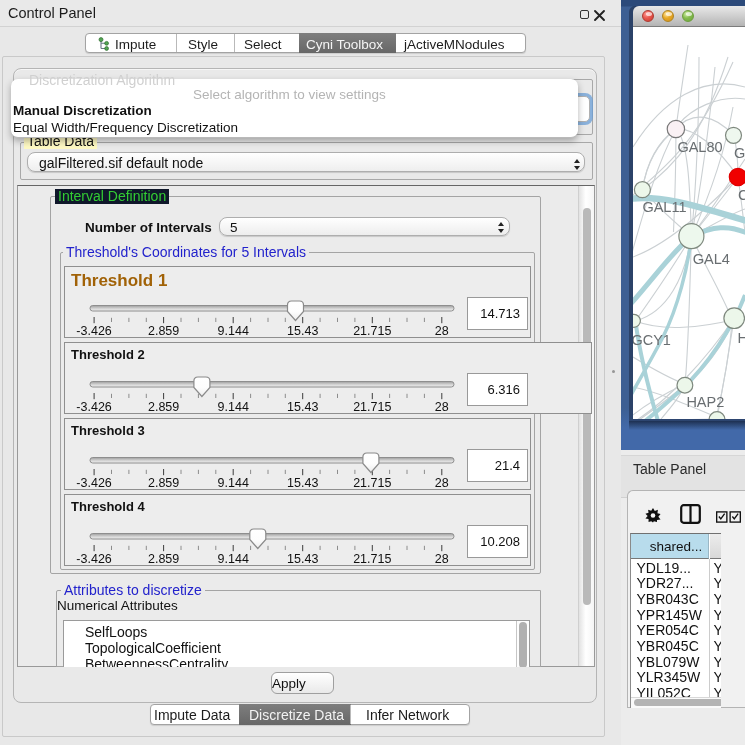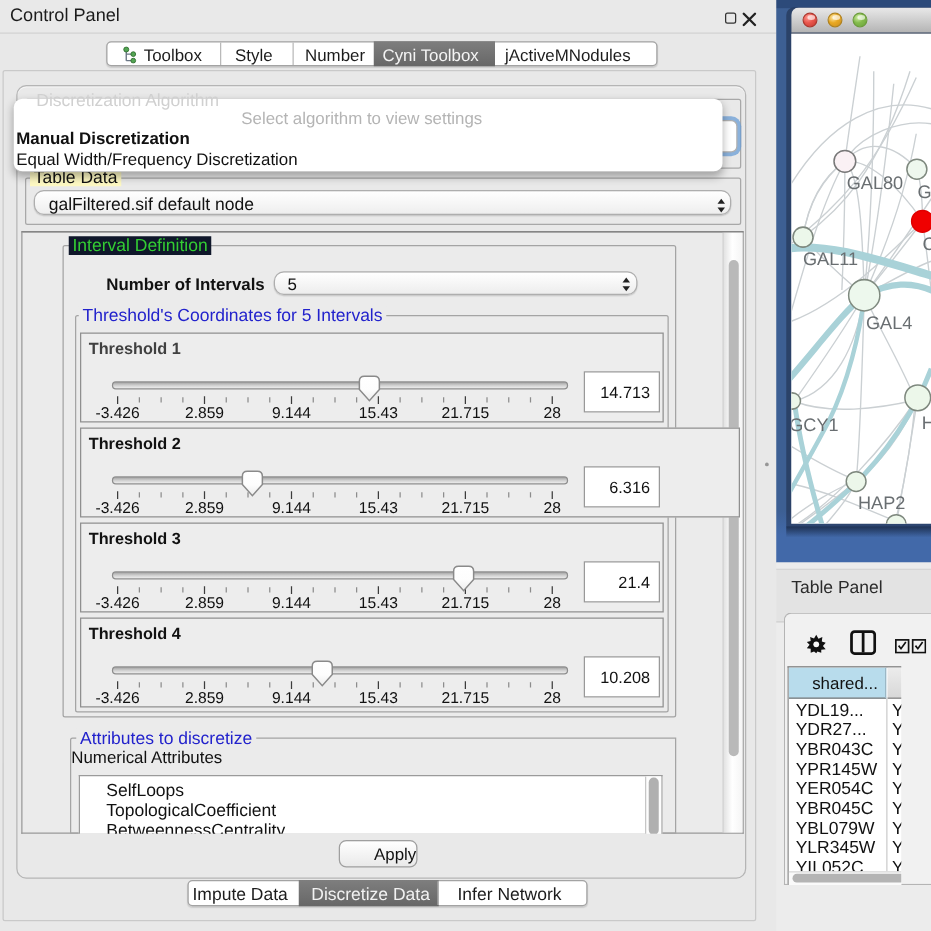--- a/index.html
+++ b/index.html
@@ -16,23 +16,23 @@
 <div class="abs" style="left:85px;top:33px;width:441px;height:20px;background:#fff;border:1px solid #a3a3a3;border-radius:4px;box-shadow:0 1px 1px rgba(0,0,0,0.12)">
 <div class="abs" style="left:90px;top:0;width:1px;height:18px;background:#b9b9b9"></div>
 <div class="abs" style="left:148px;top:0;width:1px;height:18px;background:#b9b9b9"></div>
 <div class="abs" style="left:213px;top:-1px;width:97px;height:20px;background:linear-gradient(#7e7e7e,#676767)"></div>
 <svg class="abs" style="left:12px;top:3px" width="12" height="14" viewBox="0 0 12 14">
       <path d="M3 3 L3 11.5 M3 6.3 L8.3 6.3 M3 11.5 L8.3 11.5" stroke="#6a7685" stroke-width="1.1" fill="none"></path>
       <circle cx="3" cy="2.6" r="2" fill="#53a553" stroke="#2e6b2e" stroke-width="0.7"></circle>
       <circle cx="8.6" cy="6.3" r="1.9" fill="#53a553" stroke="#2e6b2e" stroke-width="0.7"></circle>
       <circle cx="8.6" cy="11.5" r="1.9" fill="#53a553" stroke="#2e6b2e" stroke-width="0.7"></circle>
     </svg>
-<div class="abs tabt" style="left:29px;top:3px">Toolbox</div>
+<div class="abs tabt" style="left:29px;top:3px">Impute</div>
 <div class="abs tabt" style="left:102px;top:3px">Style</div>
-<div class="abs tabt" style="left:158px;top:3px">Number</div>
+<div class="abs tabt" style="left:158px;top:3px">Select</div>
 <div class="abs tabt" style="left:220px;top:3px;color:#f4f4f4">Cyni Toolbox</div>
 <div class="abs tabt" style="left:318px;top:3px">jActiveMNodules</div>
 </div>
 <style>.tabt{font-size:13.5px;color:#1c1c1c;line-height:15px;white-space:nowrap}.tabb{font-size:14px;color:#1c1c1c;line-height:15px;white-space:nowrap}</style>
 <div class="abs" style="left:13px;top:68px;width:584px;height:635px;background:#e9e9e9;border:1px solid #b5b5b5;border-radius:8px;box-shadow:inset 0 1px 0 #f6f6f6"></div>
 <div class="abs" style="left:20px;top:79px;width:573px;height:56px;border:1px solid #a8a8a8;border-radius:2px"></div>
 <div class="abs" style="left:27px;top:96px;width:563px;height:26px;background:#fff;border:1px solid #b0b0b0;border-radius:5px;box-shadow:0 0 0 3px rgba(106,158,214,0.75)"></div>
 <div class="abs" style="left:20px;top:142px;width:573px;height:38px;border:1px solid #a8a8a8;border-radius:2px"></div>
 <div class="abs" style="left:24px;top:134px;font-size:14px;color:#111;background:#fef9c3;padding:0 3px;line-height:15px">Table Data</div>
 <div class="abs" style="left:27px;top:152px;width:558px;height:20px;background:linear-gradient(#ffffff,#eeeeee);border:1px solid #aeaeae;border-radius:8px;box-shadow:0 1px 1px rgba(0,0,0,0.15)">
@@ -62,21 +62,21 @@
         <stop offset="1" stop-color="#f2f2f2"></stop>
       </linearGradient>
       <linearGradient id="th" x1="0" y1="0" x2="0" y2="1">
         <stop offset="0" stop-color="#ffffff"></stop>
         <stop offset="0.55" stop-color="#fdfdfd"></stop>
         <stop offset="1" stop-color="#ededed"></stop>
       </linearGradient>
     </defs>
   </svg>
 <div class="abs" style="left:64px;top:266px;width:467px;height:72px;background:#ededed;border:1px solid #8f8f8f">
-    <div class="abs" style="left:6px;top:4px;font-size:13px;font-weight:bold;color:#404040">Threshold 1</div>
+    <div class="abs" style="left:6px;top:4px;font-size:17px;font-weight:bold;color:#a16207">Threshold 1</div>
     <svg class="abs" style="left:0;top:28px" width="467" height="44" viewBox="0 0 467 44">
       <rect x="25" y="10.5" width="364" height="5.5" rx="2.7" fill="url(#tg)" stroke="#8e8e8e" stroke-width="1"></rect>
       <path d="M29.1 22 L29.1 28.2 M98.6 22 L98.6 28.2 M168.2 22 L168.2 28.2 M237.7 22 L237.7 28.2 M307.3 22 L307.3 28.2 M376.8 22 L376.8 28.2" stroke="#3c3c3c" stroke-width="1"></path>
       <path d="M46.5 22.8 L46.5 27 M63.9 22.8 L63.9 27 M81.3 22.8 L81.3 27 M116.0 22.8 L116.0 27 M133.4 22.8 L133.4 27 M150.8 22.8 L150.8 27 M185.6 22.8 L185.6 27 M203.0 22.8 L203.0 27 M220.3 22.8 L220.3 27 M255.1 22.8 L255.1 27 M272.5 22.8 L272.5 27 M289.9 22.8 L289.9 27 M324.6 22.8 L324.6 27 M342.0 22.8 L342.0 27 M359.4 22.8 L359.4 27" stroke="#8c8c8c" stroke-width="1"></path>
       <text x="29.1" y="39.5" font-size="12.5" fill="#111" text-anchor="middle" font-family="Liberation Sans">-3.426</text>
       <text x="98.6" y="39.5" font-size="12.5" fill="#111" text-anchor="middle" font-family="Liberation Sans">2.859</text>
       <text x="168.2" y="39.5" font-size="12.5" fill="#111" text-anchor="middle" font-family="Liberation Sans">9.144</text>
       <text x="237.7" y="39.5" font-size="12.5" fill="#111" text-anchor="middle" font-family="Liberation Sans">15.43</text>
       <text x="307.3" y="39.5" font-size="12.5" fill="#111" text-anchor="middle" font-family="Liberation Sans">21.715</text>
       <text x="376.8" y="39.5" font-size="12.5" fill="#111" text-anchor="middle" font-family="Liberation Sans">28</text>
@@ -133,21 +133,21 @@
     <div class="abs" style="left:402px;top:30px;width:61px;height:33px;background:#fff;border:1px solid #999;font-size:13px;color:#111;text-align:right;line-height:31px;padding-right:7px">10.208</div>
   </div>
 <div class="abs" style="left:56px;top:590px;width:485px;height:77px;border:1px solid #a4a4a4;border-top-left-radius:2px"></div>
 <div class="abs" style="left:61px;top:583px;font-size:14px;color:#2222cc;background:#ebebeb;padding:0 3px;line-height:15px">Attributes to discretize</div>
 <div class="abs" style="left:57px;top:598px;font-size:13.5px;font-weight:normal;color:#111">Numerical Attributes</div>
 <div class="abs" style="left:63px;top:620px;width:467px;height:47px;background:#fff;border:1px solid #9a9a9a;border-bottom:none;overflow:hidden">
 <div class="abs" style="left:21px;top:3px;font-size:14px;color:#111;line-height:16.1px">SelfLoops<br>TopologicalCoefficient<br>BetweennessCentrality</div>
 <div class="abs" style="left:452px;top:0;width:15px;height:47px;background:#fdfdfd;border-left:1px solid #c6c6c6"></div>
 <div class="abs" style="left:455px;top:1px;width:8px;height:46px;background:#b0b0b0;border-radius:4px"></div>
 </div>
-<div class="abs" style="left:271px;top:672px;width:63px;height:22px;background:linear-gradient(#ffffff,#e9e9e9);border:1px solid #9f9f9f;border-radius:6px;text-align:right;font-size:13.5px;color:#111;line-height:21px">Apply</div>
+<div class="abs" style="left:271px;top:672px;width:63px;height:22px;background:linear-gradient(#ffffff,#e9e9e9);border:1px solid #9f9f9f;border-radius:6px;text-align:left;font-size:13.5px;color:#111;line-height:21px">Apply</div>
 <div class="abs" style="left:150px;top:704px;width:320px;height:21px;background:#fff;border:1px solid #a3a3a3;border-radius:4px;box-shadow:0 1px 1px rgba(0,0,0,0.12)">
 <div class="abs" style="left:88px;top:-1px;width:112px;height:21px;background:linear-gradient(#7e7e7e,#676767)"></div>
 <div class="abs" style="left:199px;top:0;width:1px;height:19px;background:#b9b9b9"></div>
 <div class="abs tabb" style="left:3px;top:3px">Impute Data</div>
 <div class="abs tabb" style="left:98px;top:3px;color:#f2f2f2">Discretize Data</div>
 <div class="abs tabb" style="left:215px;top:3px">Infer Network</div>
 </div>
 <div class="abs" style="left:612px;top:370px;width:3px;height:3px;background:#969696;border-radius:50%"></div>
 <div class="abs" style="left:11px;top:79px;width:567px;height:59px;background:#fff;border-radius:7px;border-bottom:1px solid #b9b9b9;box-shadow:0 3px 7px rgba(0,0,0,0.30)">
 <div class="abs" style="left:182px;top:8px;font-size:13.5px;color:#b4b4b4">Select algorithm to view settings</div>

